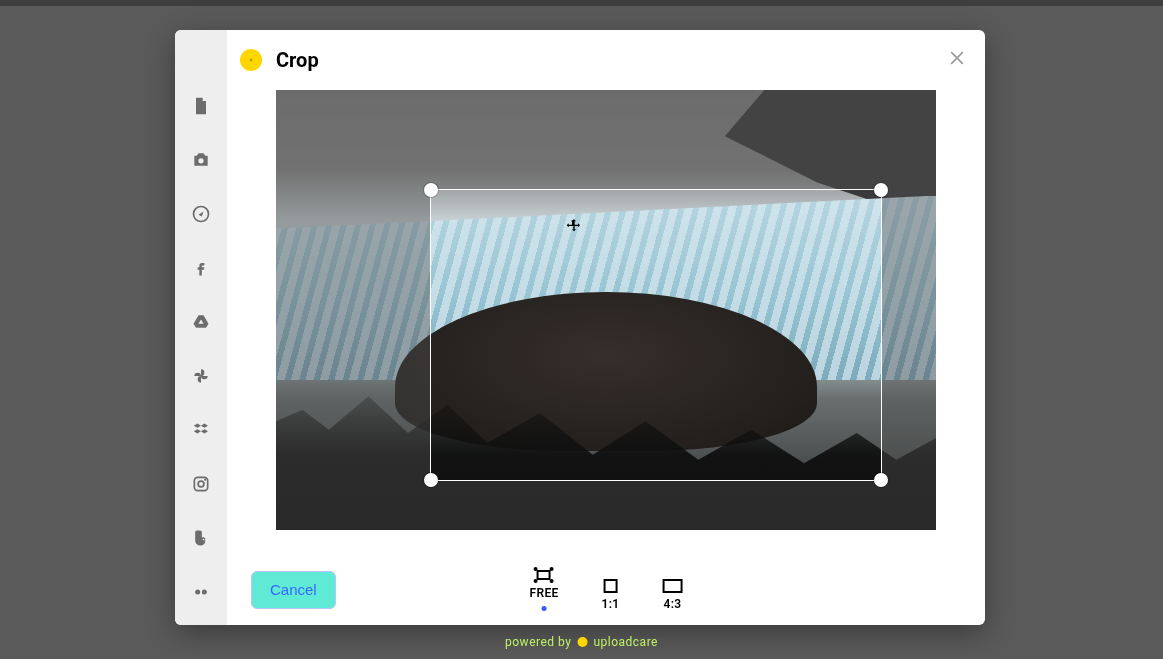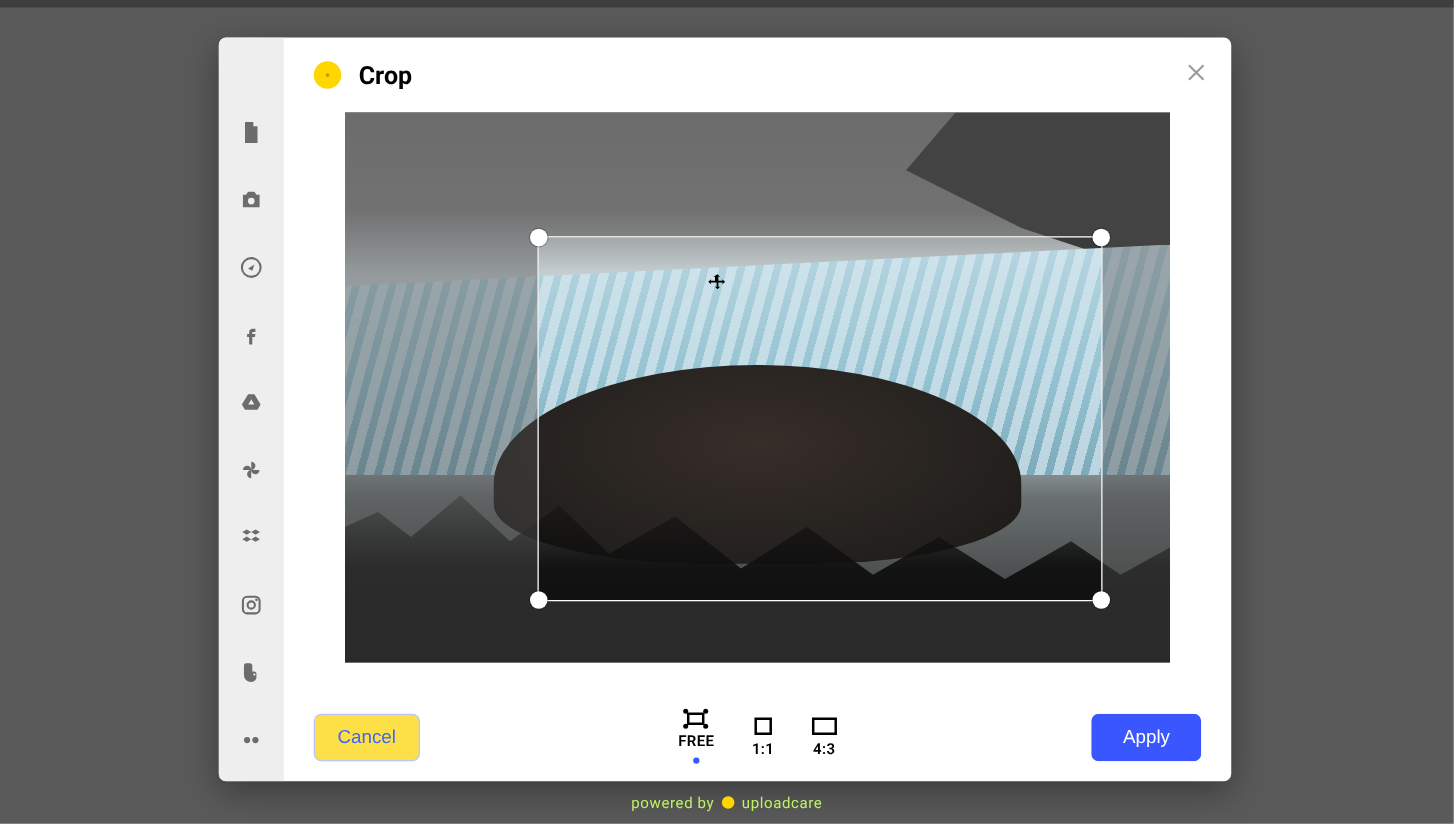--- a/index.html
+++ b/index.html
@@ -52,21 +52,21 @@
   .main {
     flex: 1;
     display: flex;
     flex-direction: column;
     position: relative;
   }
   .header {
     height: 60px;
     display: flex;
     align-items: center;
-    padding: 0 24px;
+    padding: 0 13px;
     gap: 14px;
   }
   .logo {
     width: 22px; height: 22px;
     background: #ffd600;
     border-radius: 50%;
     position: relative;
   }
   .logo::after {
     content: "";
@@ -198,34 +198,34 @@
     cursor: pointer;
     display: inline-flex;
     align-items: center;
     justify-content: center;
     border: 1px solid transparent;
     background: none;
   }
   .btn-cancel {
     color: #3a66ff;
     border: 1.5px solid #b8c5ff;
-    background: #fde047;
+    background: #5eead4;
   }
   .btn-apply {
     color: #fff;
     background: #3a56ff;
     padding: 0 24px;
   }
   .ratio-group {
     position: absolute;
     left: 50%;
     transform: translateX(-50%);
     display: flex;
-    align-items: center;
-    gap: 30px;
+    align-items: flex-end;
+    gap: 43px;
     top: 14px;
   }
   .ratio-opt {
     display: flex;
     flex-direction: column;
     align-items: center;
     gap: 4px;
     cursor: pointer;
     font-size: 12px;
     color: #000;
@@ -425,21 +425,20 @@
           <span class="shape"></span>
           <span>1:1</span>
         </div>
         <div class="ratio-opt wide">
           <span class="shape"></span>
           <span>4:3</span>
         </div>
       </div>
 
       <div class="spacer"></div>
-      <button class="btn btn-apply">Apply</button>
     </div>
 
   </div>
 </div>
 
 <div class="powered">
   <span>powered by</span>
   <span class="pdot"></span>
   <span>uploadcare</span>
 </div>

